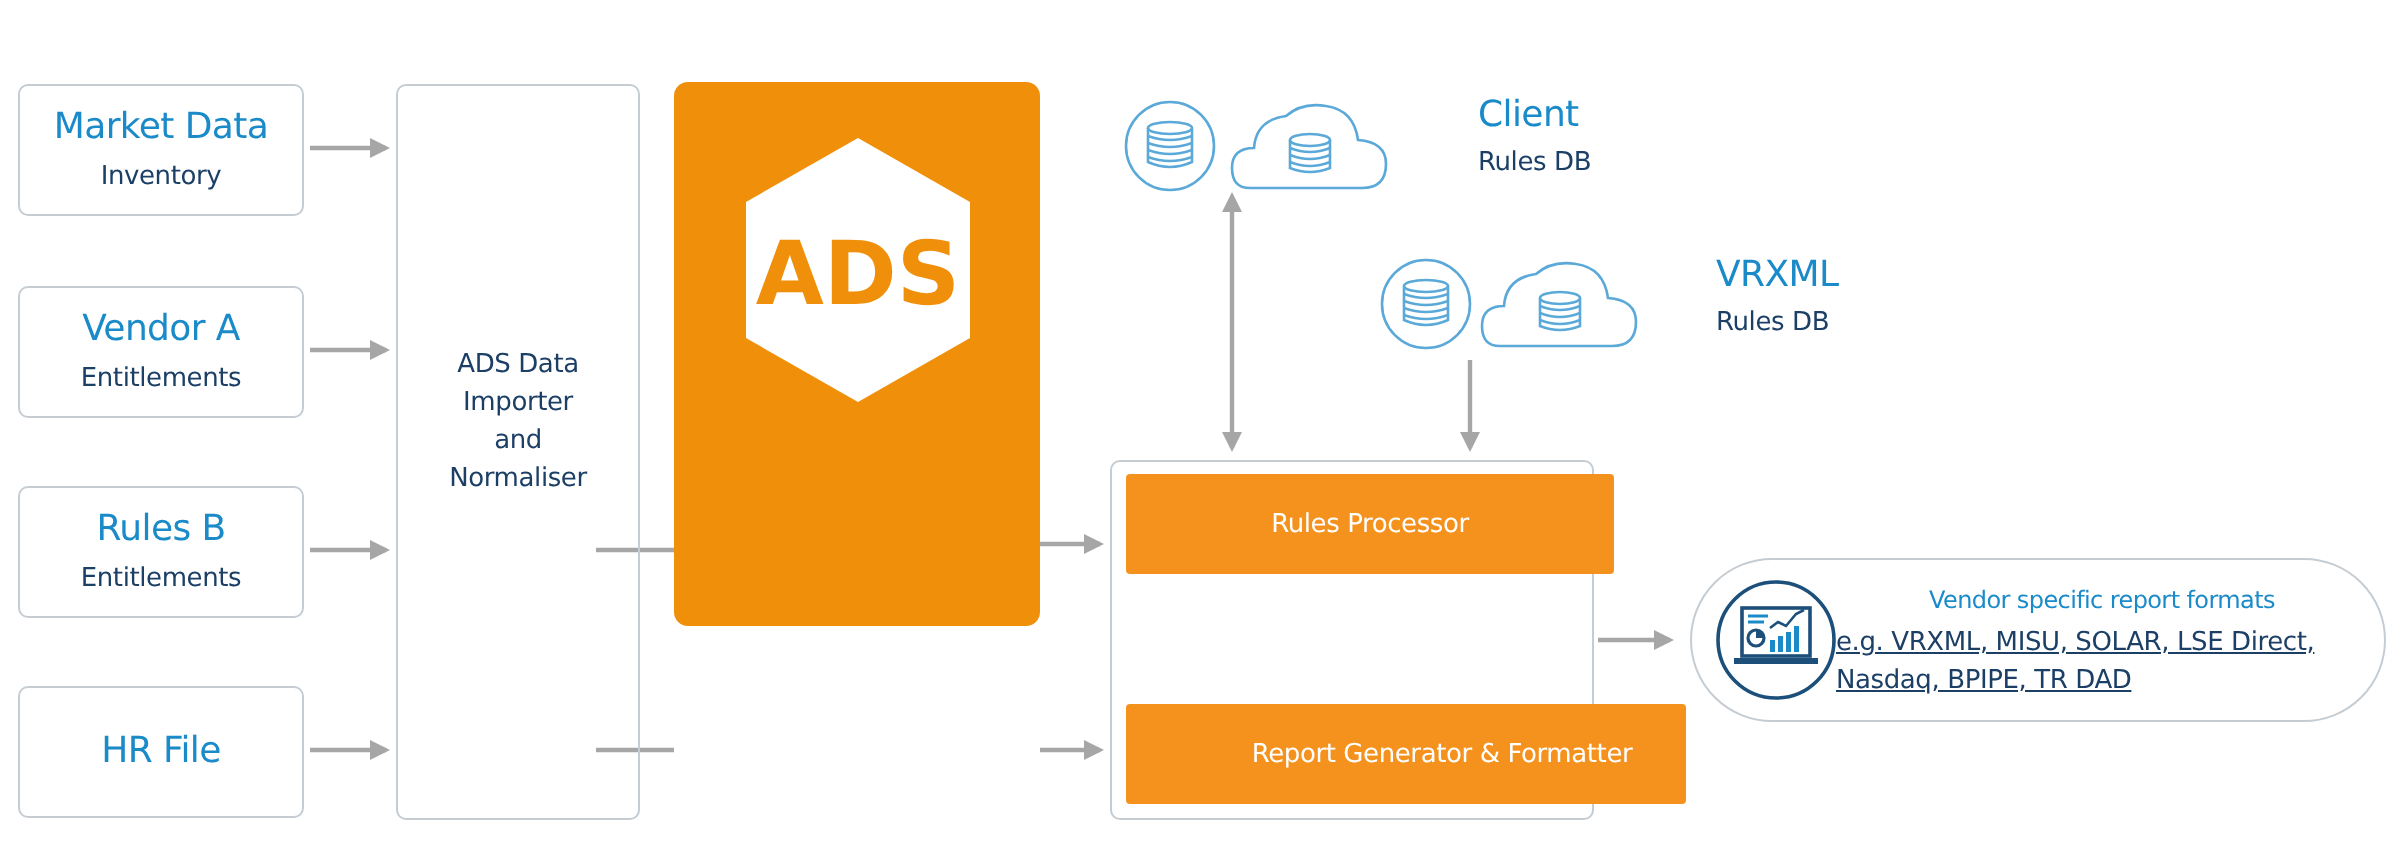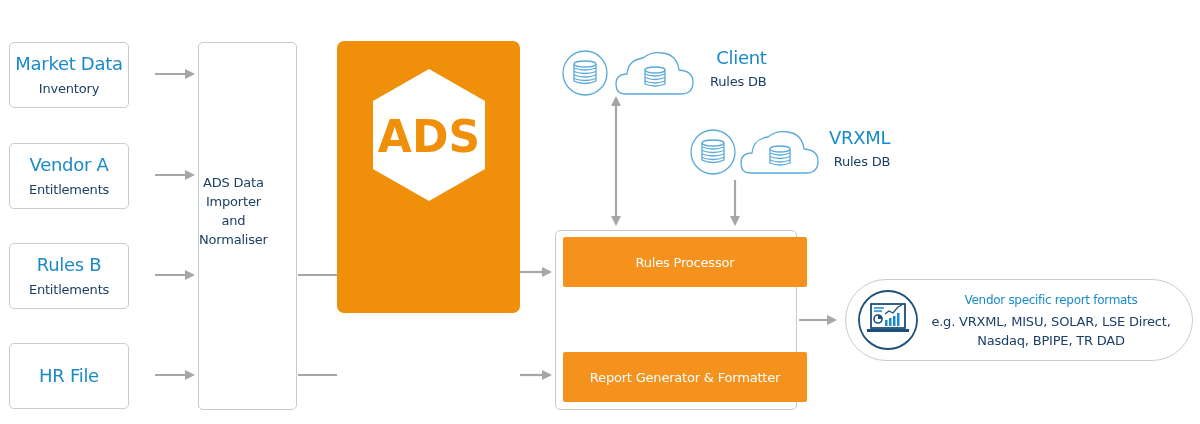--- a/index.html
+++ b/index.html
@@ -1,32 +1,32 @@
 <!DOCTYPE html>
 <html><head>
 <meta charset="utf-8">
 <style>
   html,body{margin:0;padding:0;background:#fff;}
   body{width:1200px;height:424px;position:relative;overflow:hidden;font-family:"DejaVu Sans",sans-serif;}
   .abs{position:absolute;}
-  .src-box{position:absolute;left:9px;width:120px;height:66px;border:1px solid #c5ccd2;border-radius:5px;background:#fff;box-sizing:border-box;display:flex;flex-direction:column;align-items:center;justify-content:center;}
+  .src-box{position:absolute;left:9px;width:143px;height:66px;border:1px solid #c5ccd2;border-radius:5px;background:#fff;box-sizing:border-box;display:flex;flex-direction:column;align-items:center;justify-content:center;}
   .src-title{color:#1a8ac9;font-size:18px;line-height:22px;letter-spacing:-0.3px;}
   .src-sub{color:#1c3f66;font-size:13px;line-height:18px;margin-top:5px;letter-spacing:-0.2px;}
-  .importer{position:absolute;left:198px;top:42px;width:99px;height:368px;border:1px solid #c5ccd2;border-radius:5px;box-sizing:border-box;display:flex;align-items:center;justify-content:flex-start;text-align:center;}
+  .importer{position:absolute;left:198px;top:42px;width:122px;height:368px;border:1px solid #c5ccd2;border-radius:5px;box-sizing:border-box;display:flex;align-items:center;justify-content:center;text-align:center;}
   .importer-text{color:#1c3f66;font-size:13px;line-height:19px;white-space:pre-line;margin-top:-30px;letter-spacing:-0.2px;}
   .ads-panel{position:absolute;left:337px;top:41px;width:183px;height:272px;background:#f0900a;border-radius:7px;}
   .ads-caption{position:absolute;left:0;right:0;top:205px;text-align:center;color:#fff;font-size:17px;line-height:23px;white-space:pre-line;letter-spacing:-0.3px;}
   .proc-box{position:absolute;left:555px;top:230px;width:242px;height:180px;border:1px solid #c5ccd2;border-radius:5px;box-sizing:border-box;background:#fff;}
   .proc-item{position:absolute;left:7px;width:244px;height:50px;background:#f5921e;border-radius:2px;color:#fff;font-size:13px;display:flex;align-items:center;justify-content:center;letter-spacing:-0.2px;}
-  .db-label{position:absolute;text-align:right;}
+  .db-label{position:absolute;text-align:left;margin-left:29px;}
   .db-title{color:#1a8ac9;font-size:18px;line-height:22px;letter-spacing:-0.3px;}
   .db-sub{color:#1c3f66;font-size:13px;line-height:18px;margin-top:4px;letter-spacing:-0.2px;}
   .output-pill{position:absolute;left:845px;top:279px;width:348px;height:82px;border:1px solid #c5ccd2;border-radius:41px;box-sizing:border-box;background:#fff;}
   .output-title{position:absolute;left:72px;right:8px;top:10px;text-align:center;color:#1a8ac9;font-size:12px;line-height:20px;letter-spacing:-0.3px;}
-  .output-sub{position:absolute;left:72px;right:8px;top:32px;text-align:center;color:#1c3f66;font-size:13px;line-height:19px;white-space:pre-line;letter-spacing:-0.2px;}
+  .output-sub{position:absolute;left:72px;right:8px;top:32px;text-align:left;color:#1c3f66;font-size:13px;line-height:19px;white-space:pre-line;letter-spacing:-0.2px;text-decoration:underline;}
   svg.arrows{position:absolute;left:0;top:0;}
 </style>
 </head>
 <body>
 
 <svg class="arrows" width="1200" height="424">
   <defs>
     <marker id="ah" markerWidth="10" markerHeight="10" refX="8" refY="5" orient="auto" markerUnits="userSpaceOnUse">
       <path d="M0,0 L10,5 L0,10 Z" fill="#a6a6a6"></path>
     </marker>
@@ -116,21 +116,21 @@
     <path d="M30,24 Q40,28 50,24 M30,27.5 Q40,31.5 50,27.5 M30,31 Q40,35 50,31"></path>
   </g>
 </svg>
 <div class="db-label" style="left:829px;top:127px;">
   <div class="db-title">VRXML</div>
   <div class="db-sub">Rules DB</div>
 </div>
 
 <div class="proc-box">
   <div class="proc-item" style="top:6px;">Rules Processor</div>
-  <div class="proc-item" style="top:121px;">Report Generator &amp; Formatter</div>
+  <div class="proc-item" style="top:121px;padding-left:36px;">Report Generator &amp; Formatter</div>
 </div>
 
 <div class="output-pill">
   <svg class="abs" style="left:10px;top:8px;" width="64" height="64" viewBox="0 0 64 64">
     <circle cx="32" cy="32" r="29" fill="none" stroke="#1c4f7a" stroke-width="1.8"></circle>
     <rect x="15" y="16" width="34" height="24" fill="none" stroke="#1c4f7a" stroke-width="1.8"></rect>
     <rect x="11" y="41" width="42" height="3" fill="#1c4f7a"></rect>
     <line x1="18" y1="20" x2="28" y2="20" stroke="#1a8ac9" stroke-width="1.5"></line>
     <line x1="18" y1="23" x2="26" y2="23" stroke="#1a8ac9" stroke-width="1.5"></line>
     <circle cx="22" cy="31" r="4" fill="none" stroke="#1c4f7a" stroke-width="1.6"></circle>

